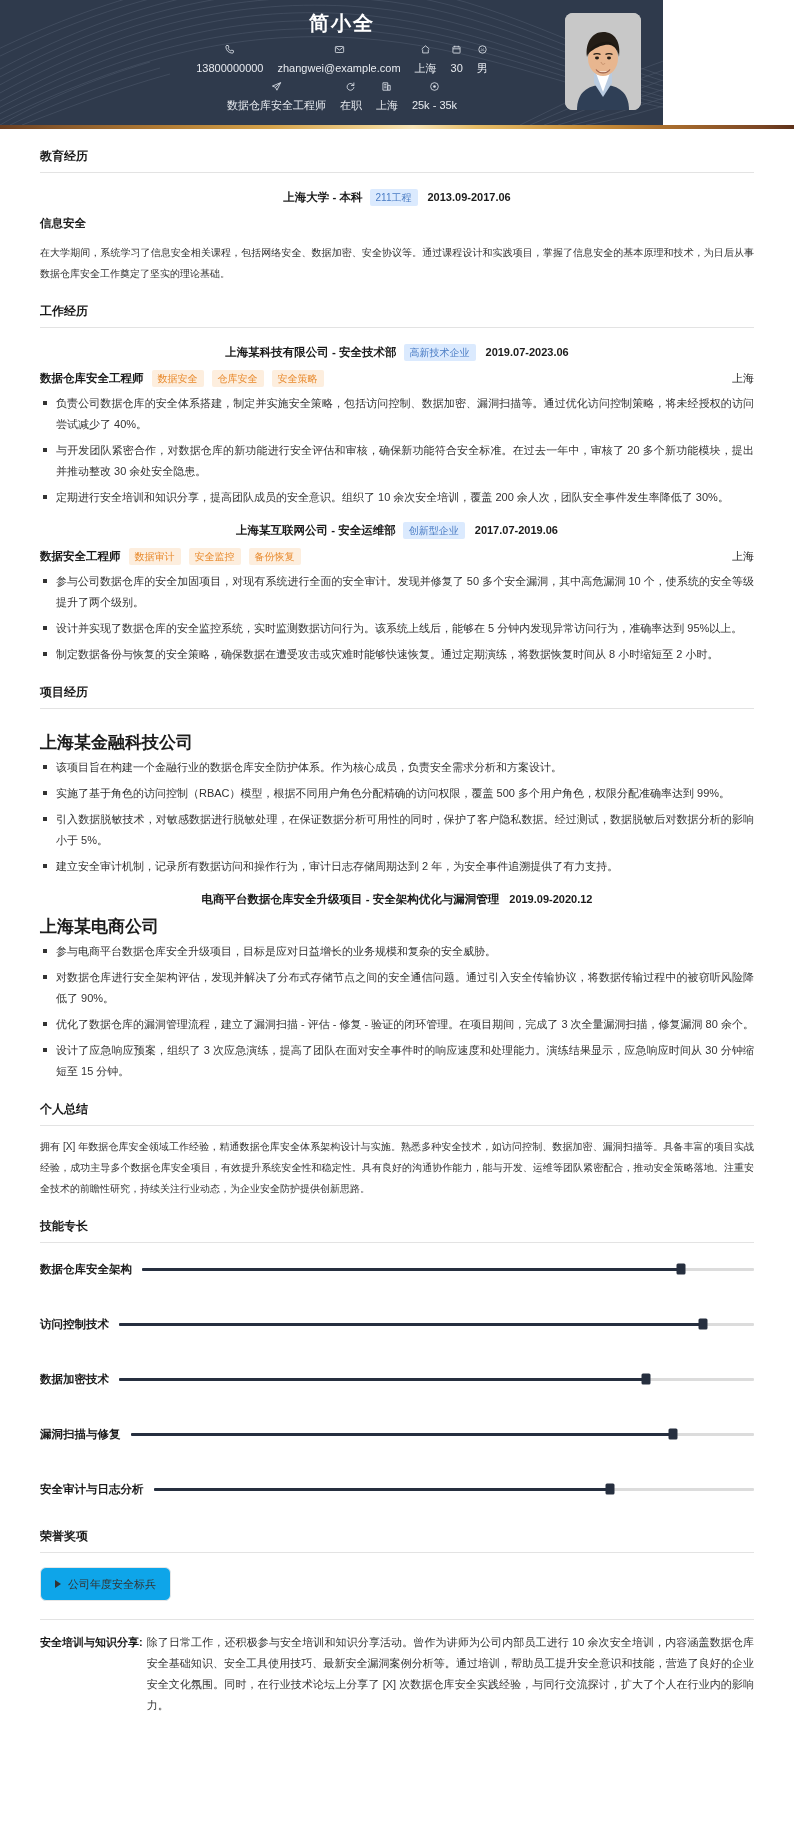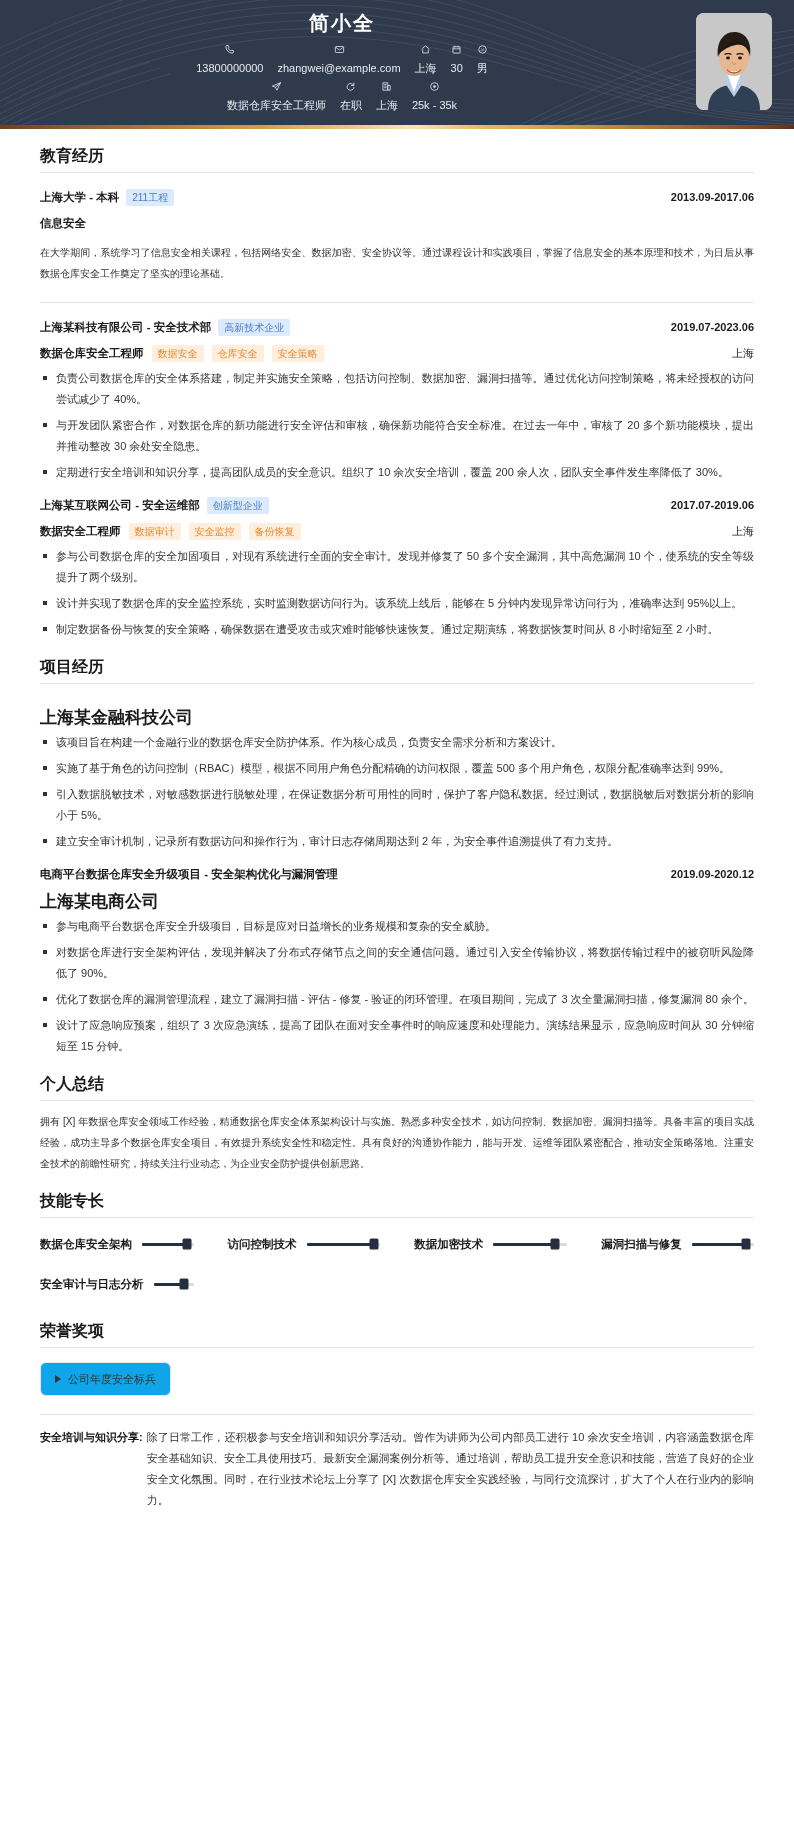--- a/index.html
+++ b/index.html
@@ -6,21 +6,21 @@
   html, body {
     width: 794px;
     background: #ffffff;
     font-family: "Liberation Sans", "DejaVu Sans", sans-serif;
   }
   body { width: 794px; }
 
   
   .header {
     position: relative;
-    width: 794px;
+    width: 663px;
     height: 125px;
     background: #2f3a4c;
     overflow: hidden;
   }
   .header .waves {
     position: absolute;
     left: 0; top: 0;
     width: 794px; height: 125px;
     opacity: .5;
   }
@@ -83,37 +83,37 @@
       #6b3f22 0%, #8a5a2c 8%, #b07a34 20%, #d4a24a 34%,
       #f0d291 47%, #f7e4b8 52%, #e6bc67 60%, #c98f3a 74%,
       #a3682c 86%, #7a4524 96%, #5d3119 100%);
   }
 
   
   .page { padding: 0 40px 28px 40px; }
 
   .section { padding-top: 18px; }
   .section-title {
-    font-size: 16px;
+    font-size: 12px;
     font-weight: 700;
     color: #1b1b1b;
     line-height: 18px;
     padding-bottom: 7px;
   }
   .section-rule {
     height: 1px;
     background: #e3e3e3;
     margin-bottom: 2px;
   }
 
   .entry { padding-top: 13px; }
   .entry-head {
     display: flex;
     align-items: baseline;
-    justify-content: space-between;
+    justify-content: center;
     gap: 10px;
   }
   .entry-head-left {
     display: flex;
     align-items: center;
     flex-wrap: wrap;
     gap: 7px;
     min-width: 0;
   }
   .entry-title {
@@ -206,24 +206,25 @@
     left: 3px;
     top: 8px;
     width: 3.5px;
     height: 3.5px;
     background: #333333;
   }
 
   
   .skills-grid {
     display: grid;
-    grid-template-columns: 1fr 1fr 1fr 1fr;
+    grid-template-columns: 1fr;
     column-gap: 34px;
     row-gap: 0;
     margin-top: 6px;
+    gap: 15px;
   }
   .skill-row {
     display: flex;
     align-items: center;
     gap: 10px;
     height: 40px;
   }
   .skill-name {
     font-size: 11.5px;
     font-weight: 700;
@@ -455,20 +456,21 @@
           <span class="tag tag-blue">211工程</span>
         </div>
         <span class="entry-date">2013.09-2017.06</span>
       </div>
       <div class="entry-major">信息安全</div>
       <div class="para">在大学期间，系统学习了信息安全相关课程，包括网络安全、数据加密、安全协议等。通过课程设计和实践项目，掌握了信息安全的基本原理和技术，为日后从事数据仓库安全工作奠定了坚实的理论基础。</div>
     </div>
   </div>
 
   <div class="section">
+    <div class="section-title">工作经历</div>
     <div class="section-rule"></div>
 
     <div class="entry">
       <div class="entry-head">
         <div class="entry-head-left">
           <span class="entry-title">上海某科技有限公司 - 安全技术部</span>
           <span class="tag tag-blue">高新技术企业</span>
         </div>
         <span class="entry-date">2019.07-2023.06</span>
       </div>

